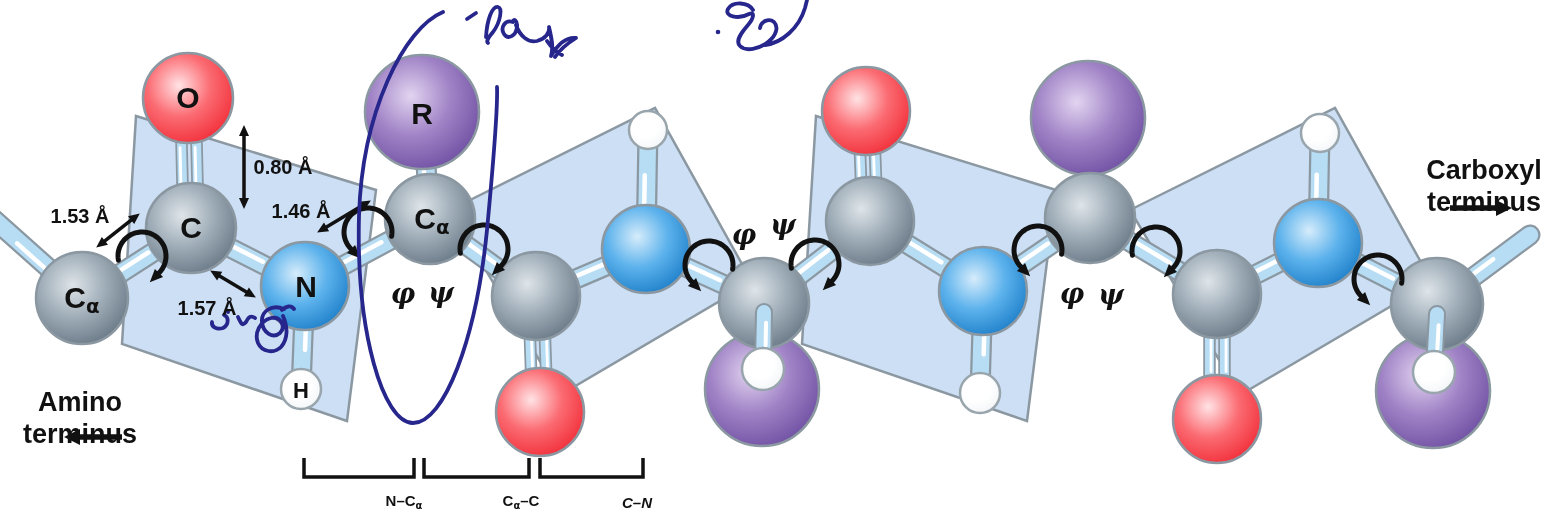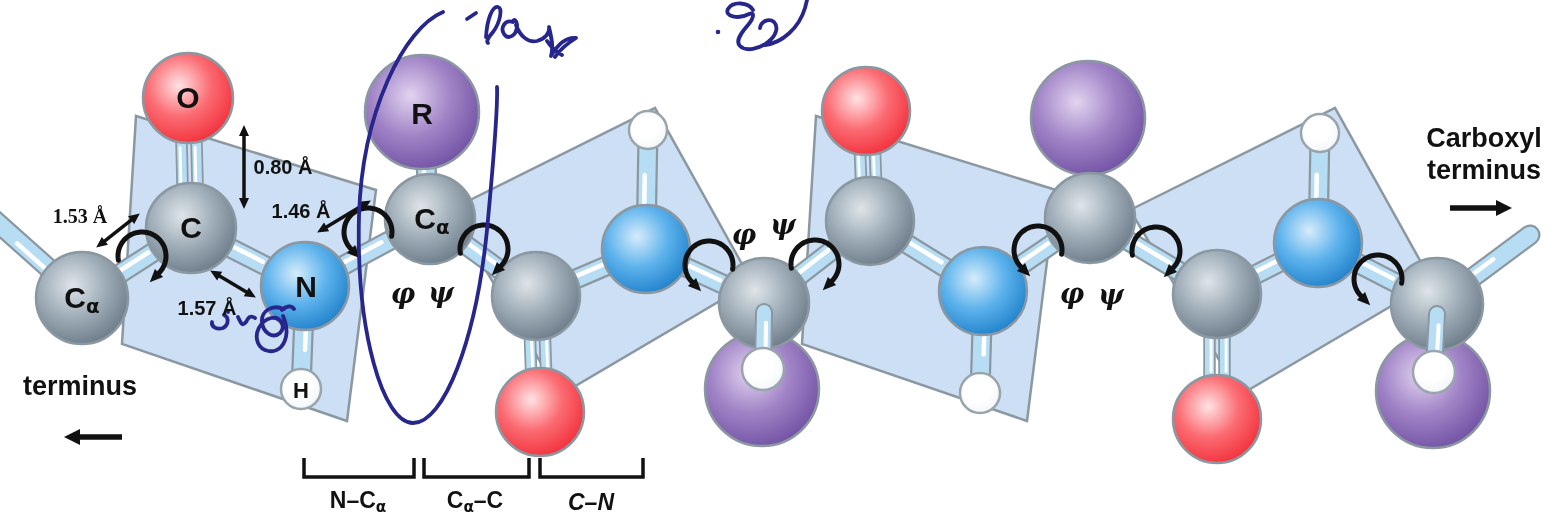--- a/index.html
+++ b/index.html
@@ -3,23 +3,23 @@
 <meta charset="utf-8">
 <style>
   html,body{margin:0;padding:0;background:#fff;}
   .stage{position:relative;width:1555px;height:529px;overflow:hidden;background:#fff;
          font-family:"Liberation Sans",sans-serif;}
   svg{position:absolute;left:0;top:0;}
   #overlay{position:absolute;left:0;top:0;width:100%;height:100%;pointer-events:none;}
   .lbl{position:absolute;transform:translate(-50%,-50%);font-weight:bold;color:#111;
        white-space:nowrap;font-family:"Liberation Sans",sans-serif;line-height:1;}
   .len{font-size:20px;}
-  .brk{font-size:23px;}
+  .brk{font-size:15px;margin-left:46px;}
   .greek{font-family:"DejaVu Serif",serif;font-style:italic;font-weight:600;font-size:27px;}
-  .terminus{font-size:27px;text-align:center;line-height:1.2;}
+  .terminus{font-size:27px;text-align:center;line-height:1.2;margin-top:32px;}
   .sub{font-size:0.66em;vertical-align:-0.28em;font-family:"DejaVu Sans",sans-serif;}
 </style>
 </head>
 <body>
 
 <div class="stage">
   <svg id="diagram" width="1555" height="529" viewBox="0 0 1555 529">
       <defs id="defs">
         <radialGradient id="g-gray" cx="0.40" cy="0.36" r="0.78">
           <stop offset="0" stop-color="#dfe5e9"></stop>
@@ -311,27 +311,28 @@
         <path d="M 753,10 C 748,2 733,1 728,9 C 724,16 738,20 749,14 C 755,11 754,18 748,25 C 741,33 735,41 740,46 C 746,52 759,49 768,42 C 776,36 779,27 774,22 C 769,18 761,21 760,28 M 765,45 C 782,43 799,28 805,8 L 807,0" fill="none" stroke="#26268c" stroke-width="3.8" stroke-linecap="round" stroke-linejoin="round"></path>
         <path d="M 224,315 C 229,317 229,325 223,328 C 217,330 211,327 212,322" fill="none" stroke="#26268c" stroke-width="3.8" stroke-linecap="round" stroke-linejoin="round"></path>
         <path d="M 238,317 C 241,323 242,327 246,322 C 248,317 251,315 255,318" fill="none" stroke="#26268c" stroke-width="3.8" stroke-linecap="round" stroke-linejoin="round"></path>
         <path d="M 284,309 C 272,304 261,311 262,322 C 263,333 273,339 280,333 C 286,327 281,316 271,318 C 260,321 254,333 258,343 C 262,352 274,354 281,347 C 288,339 288,327 283,316 M 282,310 C 286,306 291,305 294,309" fill="none" stroke="#26268c" stroke-width="3.8" stroke-linecap="round" stroke-linejoin="round"></path>
         <circle cx="718" cy="32" r="2.3" fill="#26268c"></circle>
         <circle cx="228" cy="312" r="2" fill="#26268c"></circle>
       </g>
     </svg>
   <div id="overlay">
     <div class="lbl terminus" id="amino" style="left: 80px; top: 386px;">
+      <div>Amino</div>
       <div>terminus</div>
     </div>
     <div class="lbl terminus" id="carboxyl" style="left: 1484px; top: 154px;">
       <div>Carboxyl</div>
       <div>terminus</div>
     </div>
-  <div class="lbl len" style="left: 80px; top: 216px; font-family: Liberation Serif, serif;">1.53 Å</div>
+  <div class="lbl len" style="left: 80px; top: 216px;">1.53 Å</div>
       <div class="lbl len" style="left: 283px; top: 167px;">0.80 Å</div>
       <div class="lbl len" style="left: 301px; top: 211px;">1.46 Å</div>
       <div class="lbl len" style="left: 207px; top: 308px;">1.57 Å</div>
       <div class="lbl greek" style="left: 403px; top: 293px;">φ</div>
       <div class="lbl greek" style="left: 441px; top: 292px;">ψ</div>
       <div class="lbl greek" style="left: 744px; top: 234px;">φ</div>
       <div class="lbl greek" style="left: 783px; top: 224px;">ψ</div>
       <div class="lbl greek" style="left: 1072px; top: 293px;">φ</div>
       <div class="lbl greek" style="left: 1111px; top: 294px;">ψ</div>
       <div class="lbl atom" style="font-size: 30px; left: 188px; top: 98px;"><span>O</span></div>

